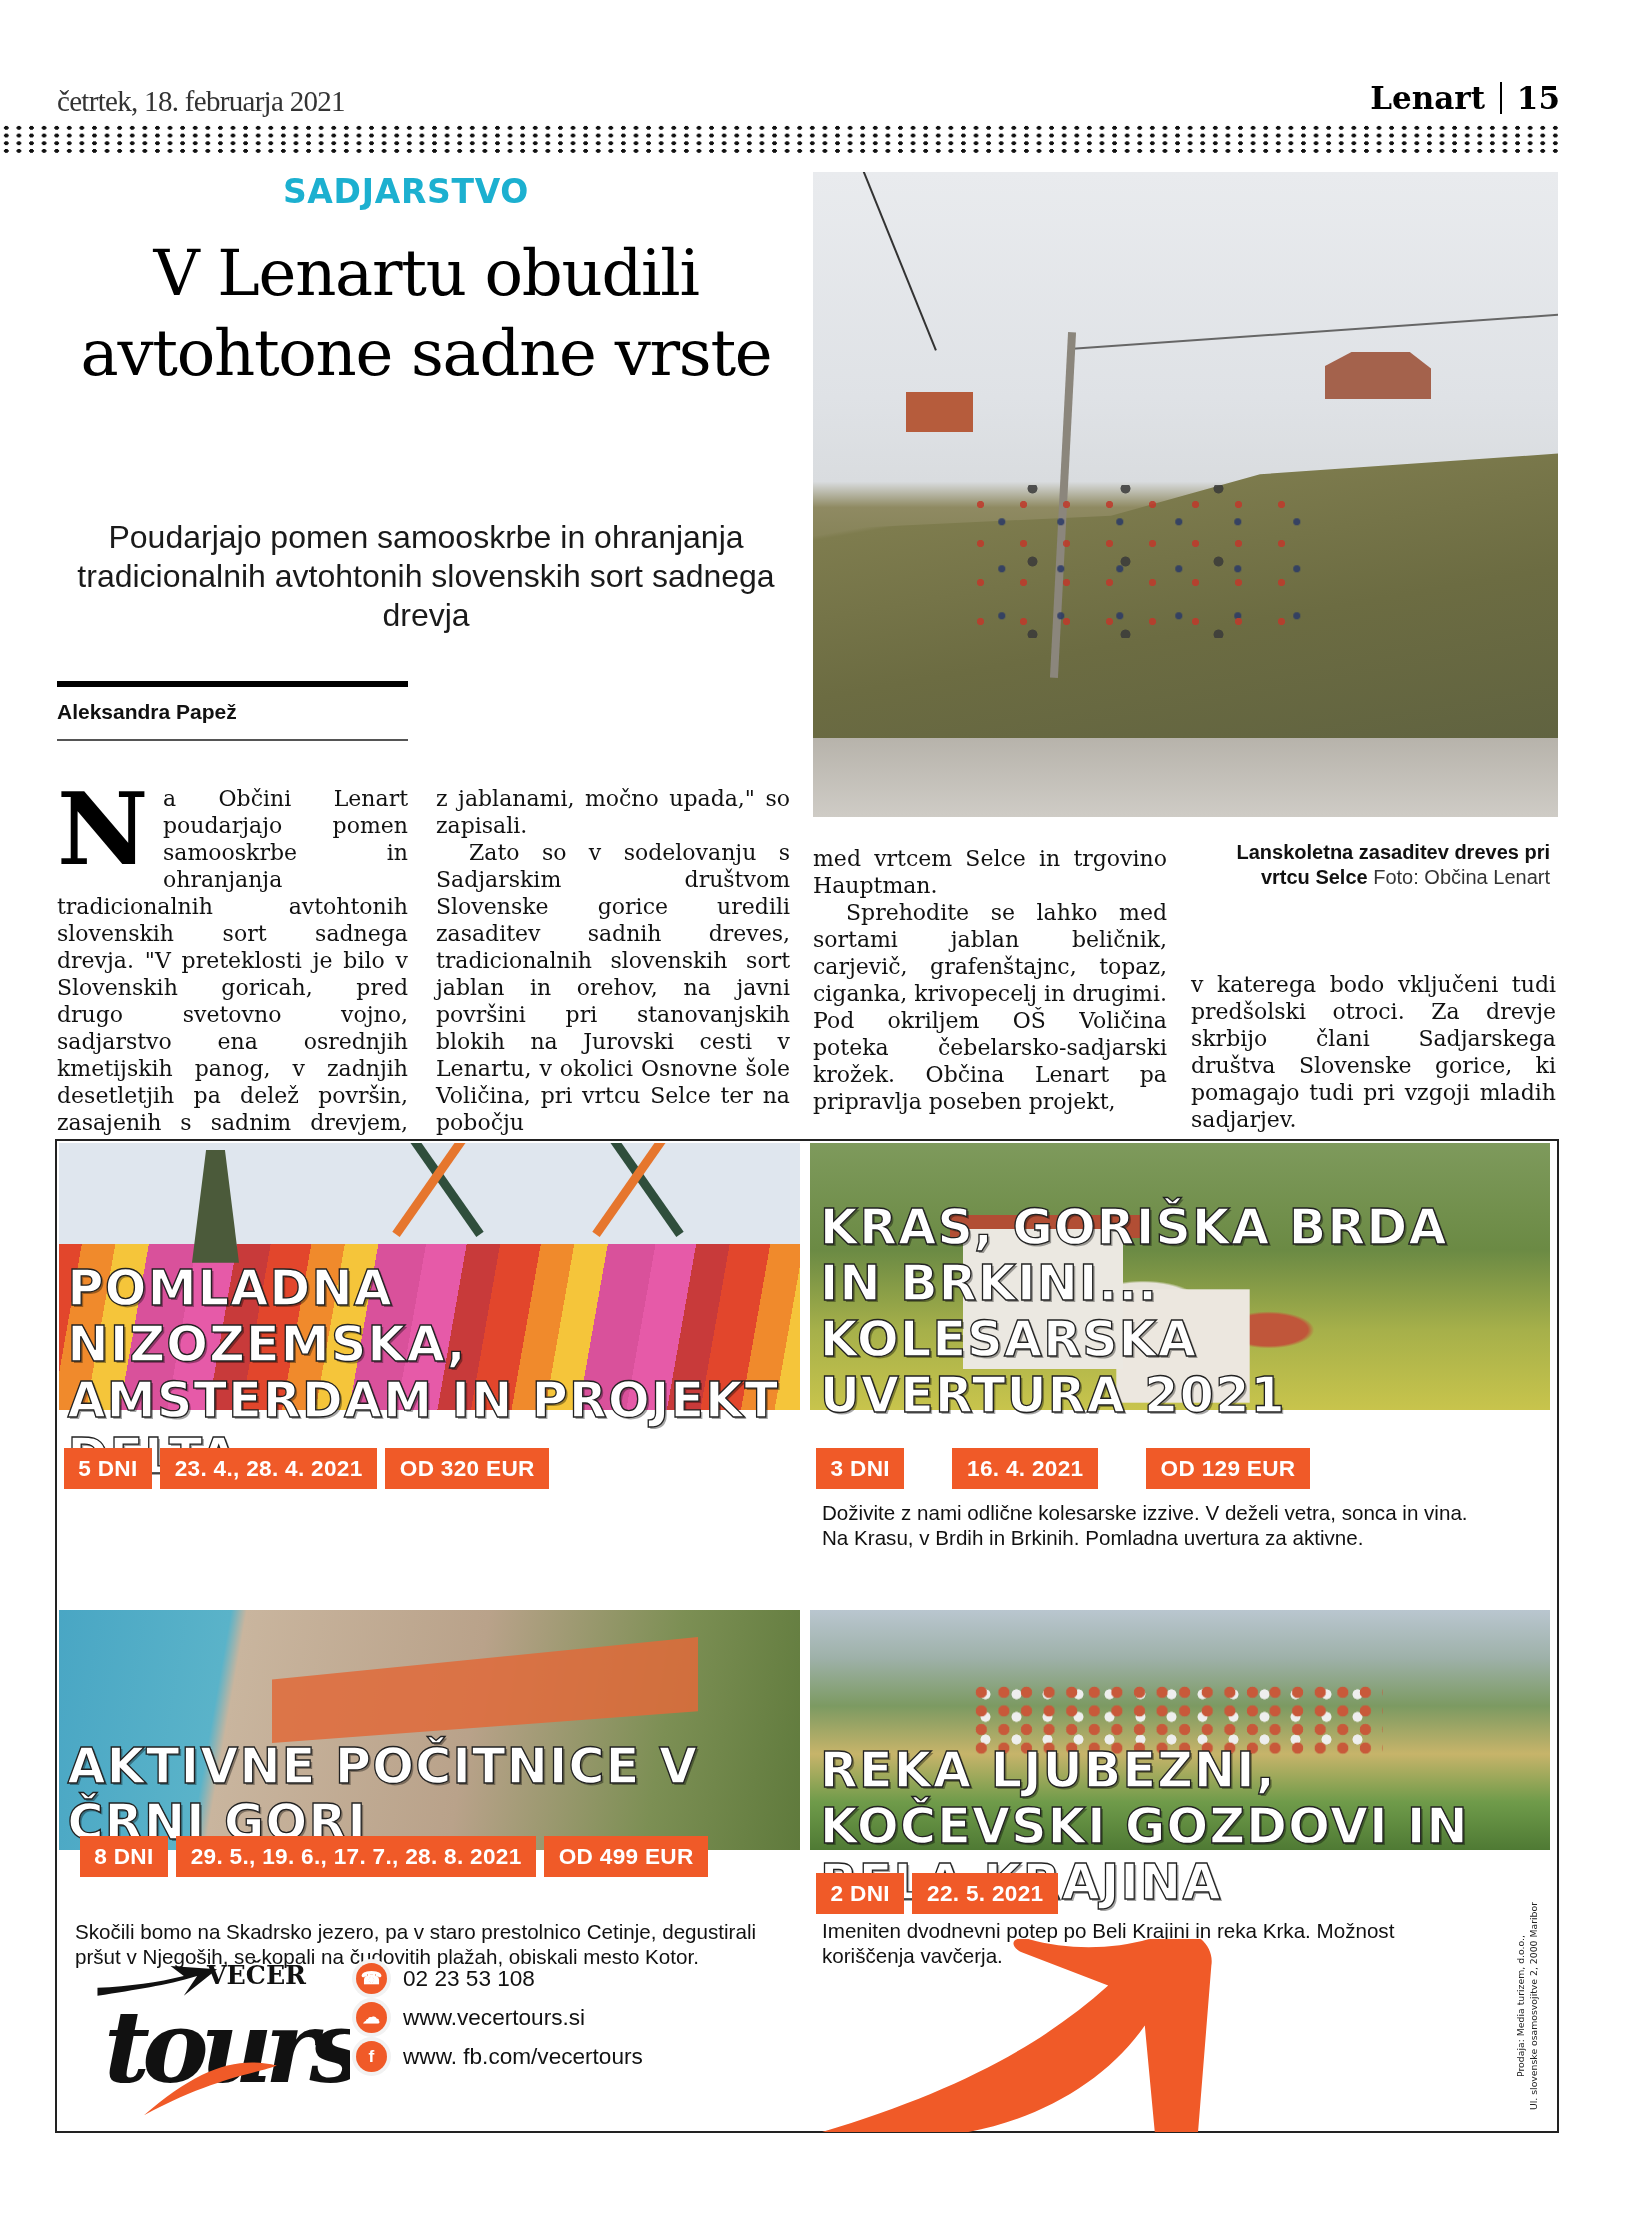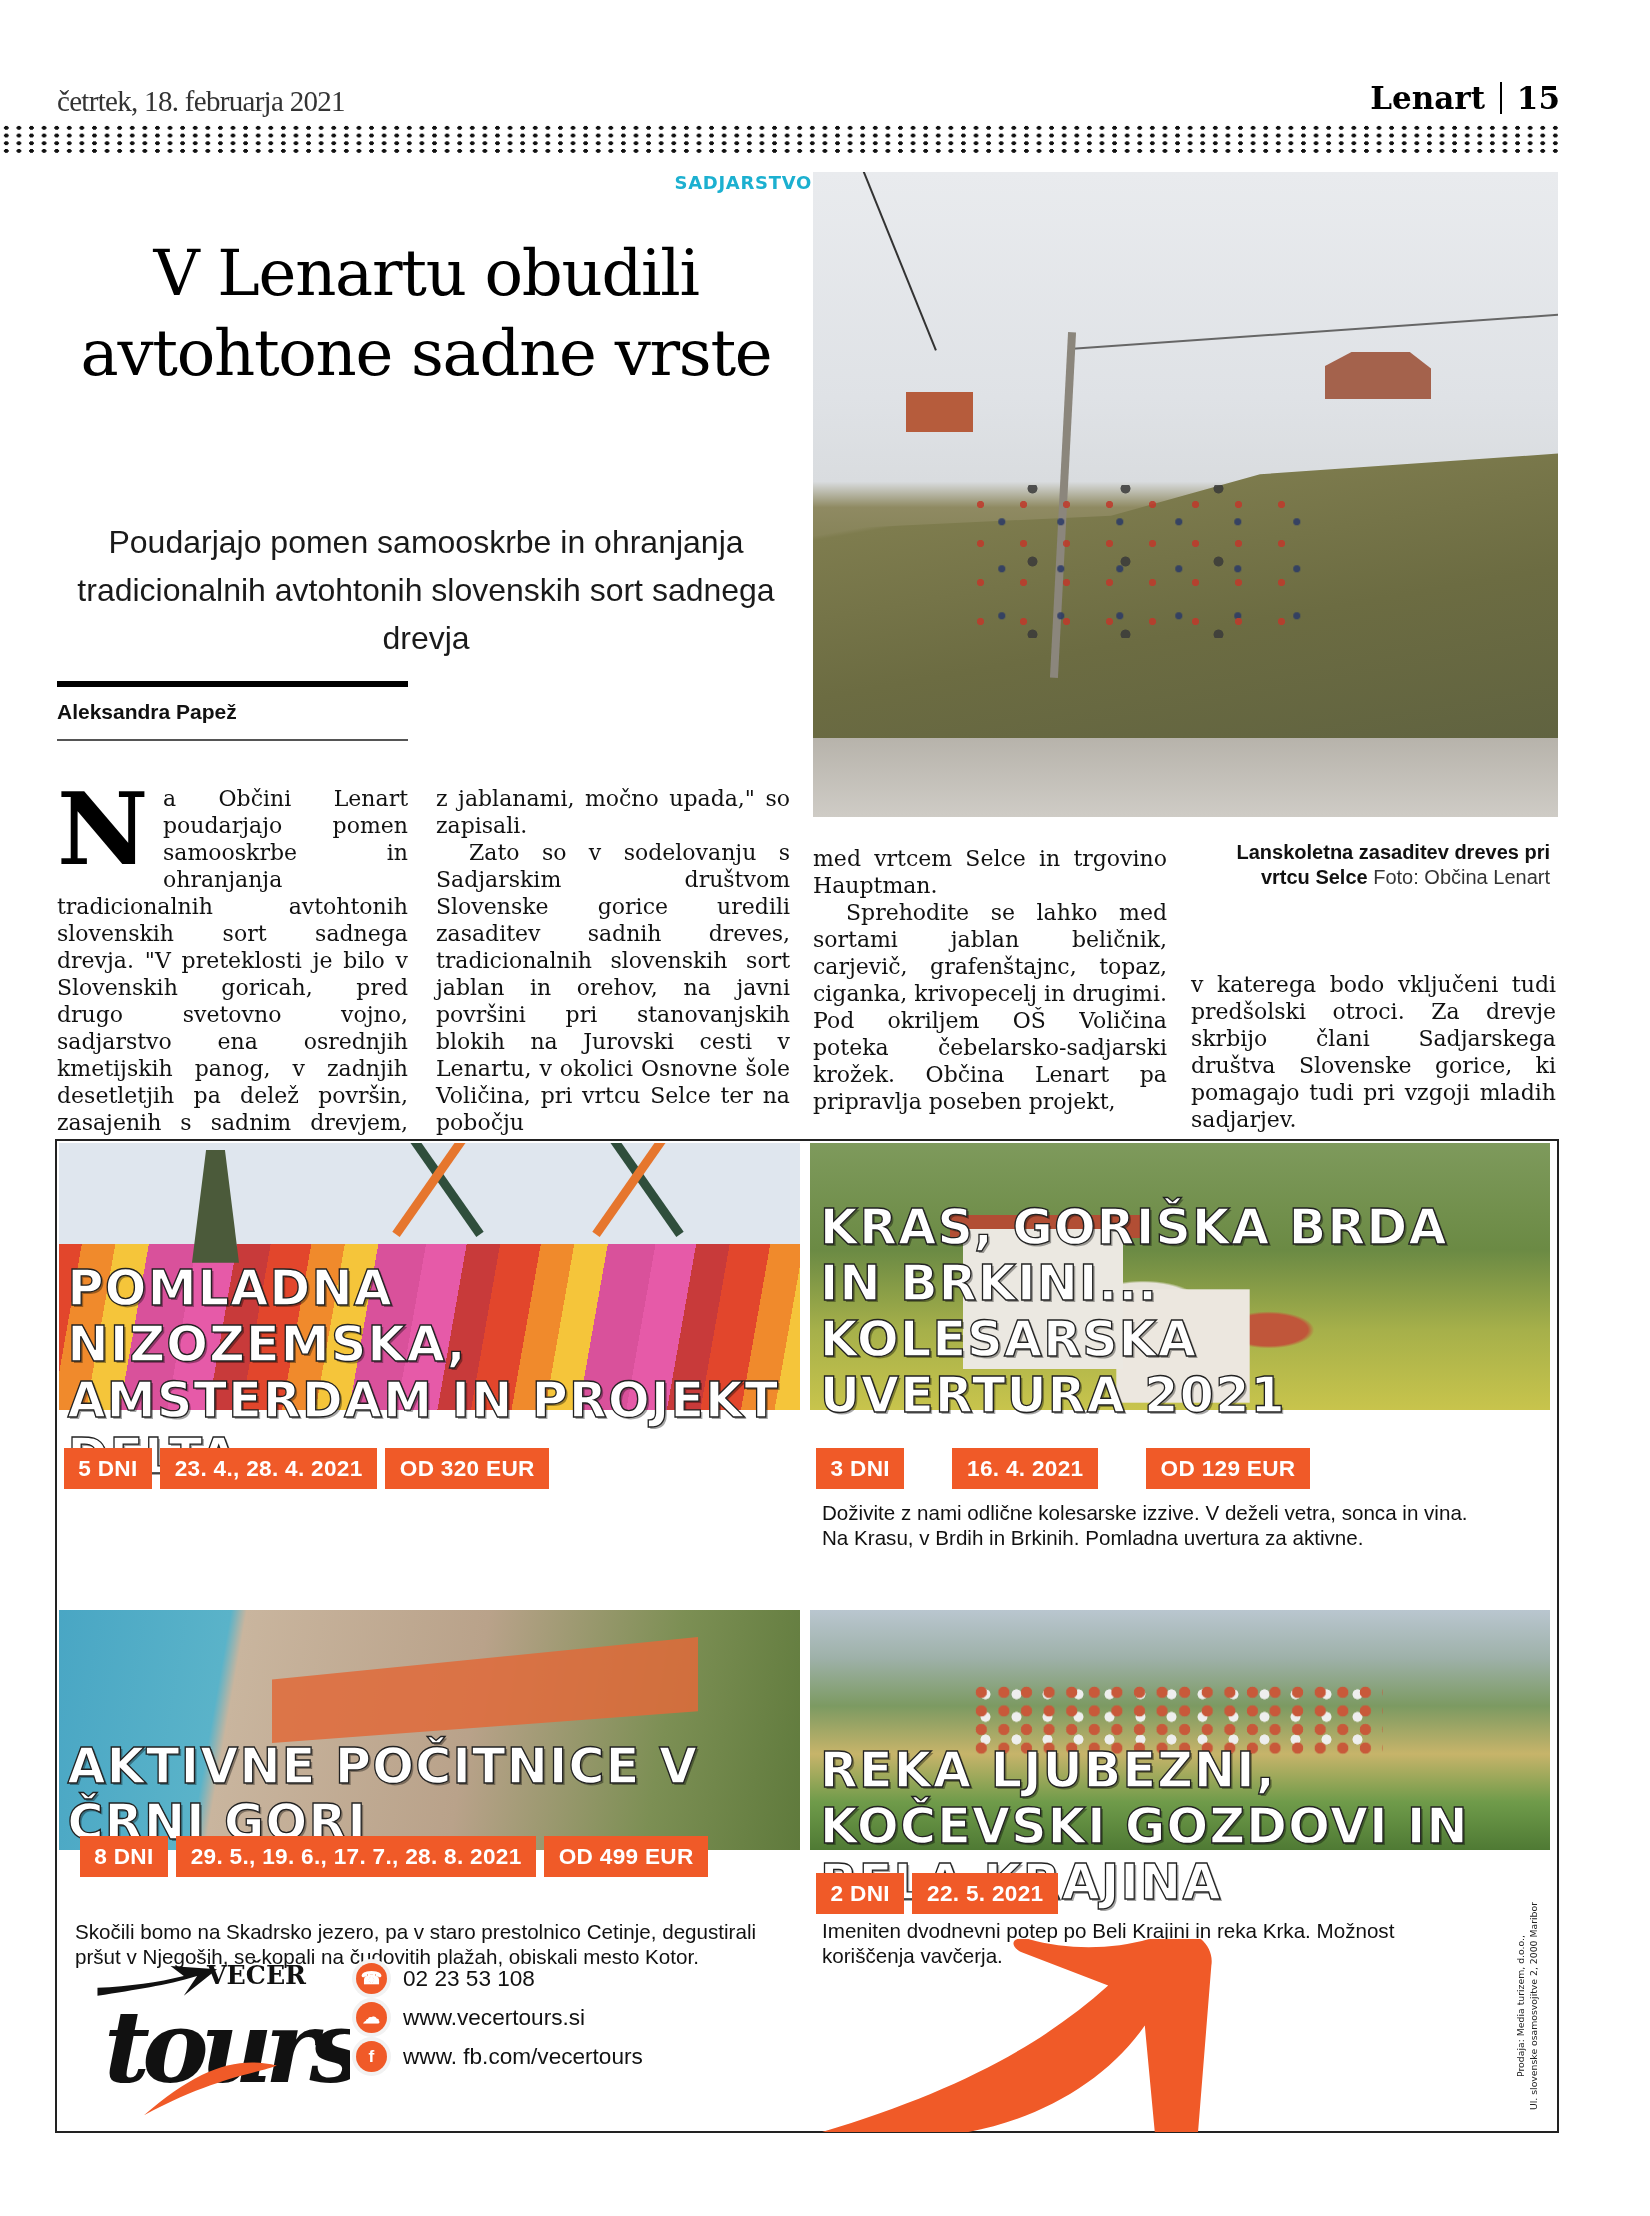--- a/index.html
+++ b/index.html
@@ -10,23 +10,23 @@
 
   
   .hdr-date { left: 57px; top: 85px; font-family: "Liberation Serif", serif; font-size: 29px; color: #333; letter-spacing: -0.7px; }
   .hdr-right { right: 90px; top: 80px; font-family: "DejaVu Serif", serif; font-weight: bold; font-size: 31px; color: #000; display: flex; align-items: center; gap: 14.6px; }
   .hdr-sep { width: 2.7px; height: 32px; background: #000; display: inline-block; }
   .dots { left: 0; top: 124px; width: 1560px; height: 31px;
     background-image: radial-gradient(circle, #111 2px, transparent 2.4px);
     background-size: 12.6px 7.7px; }
 
   
-  .kicker { left: 0; width: 812px; top: 172px; text-align: right; font-family: "DejaVu Sans", sans-serif; font-weight: bold; font-size: 18px; color: #1cb0d0; letter-spacing: 0.7px; }
+  .kicker { left: 0; width: 812px; top: 172px; text-align: center; font-family: "DejaVu Sans", sans-serif; font-weight: bold; font-size: 33px; color: #1cb0d0; letter-spacing: 0.7px; }
   .title { left: 40px; width: 772px; top: 233px; text-align: center; font-family: "DejaVu Serif", serif; font-size: 64px; line-height: 80px; color: #000; letter-spacing: -1.3px; }
-  .deck { left: 40px; width: 772px; top: 518px; text-align: center; font-family: "Liberation Sans", sans-serif; font-size: 32px; line-height: 48px; color: #1a1a1a; }
+  .deck { left: 40px; width: 772px; top: 518px; text-align: center; font-family: "Liberation Sans", sans-serif; font-size: 32px; line-height: 39px; color: #1a1a1a; }
   .by-rule-top { left: 57px; top: 681px; width: 351px; height: 6px; background: #000; }
   .byline { left: 57px; top: 700px; font-family: "Liberation Sans", sans-serif; font-weight: bold; font-size: 21px; color: #111; }
   .by-rule-bot { left: 57px; top: 739px; width: 351px; height: 2px; background: #555; }
 
   
   .photo { left: 813px; top: 172px; width: 745px; height: 645px; overflow: hidden;
     background: linear-gradient(180deg, #e9ebee 0%, #dfe2e6 35%, #d9dcdf 48%, #8f8a62 52%, #7d7c4f 62%, #6f6f45 80%, #8a7e64 88%, #c9c7c1 93%, #d2d0cb 100%); }
   .photo .hill { position: absolute; left: 0; top: 240px; width: 745px; height: 346px;
     background: linear-gradient(170deg, transparent 0%, transparent 26%, #7e7c4e 27%, #6c6c42 60%, #5f6240 100%);
     clip-path: polygon(0 34%, 40% 30%, 60% 18%, 100% 12%, 100% 100%, 0 100%); }

